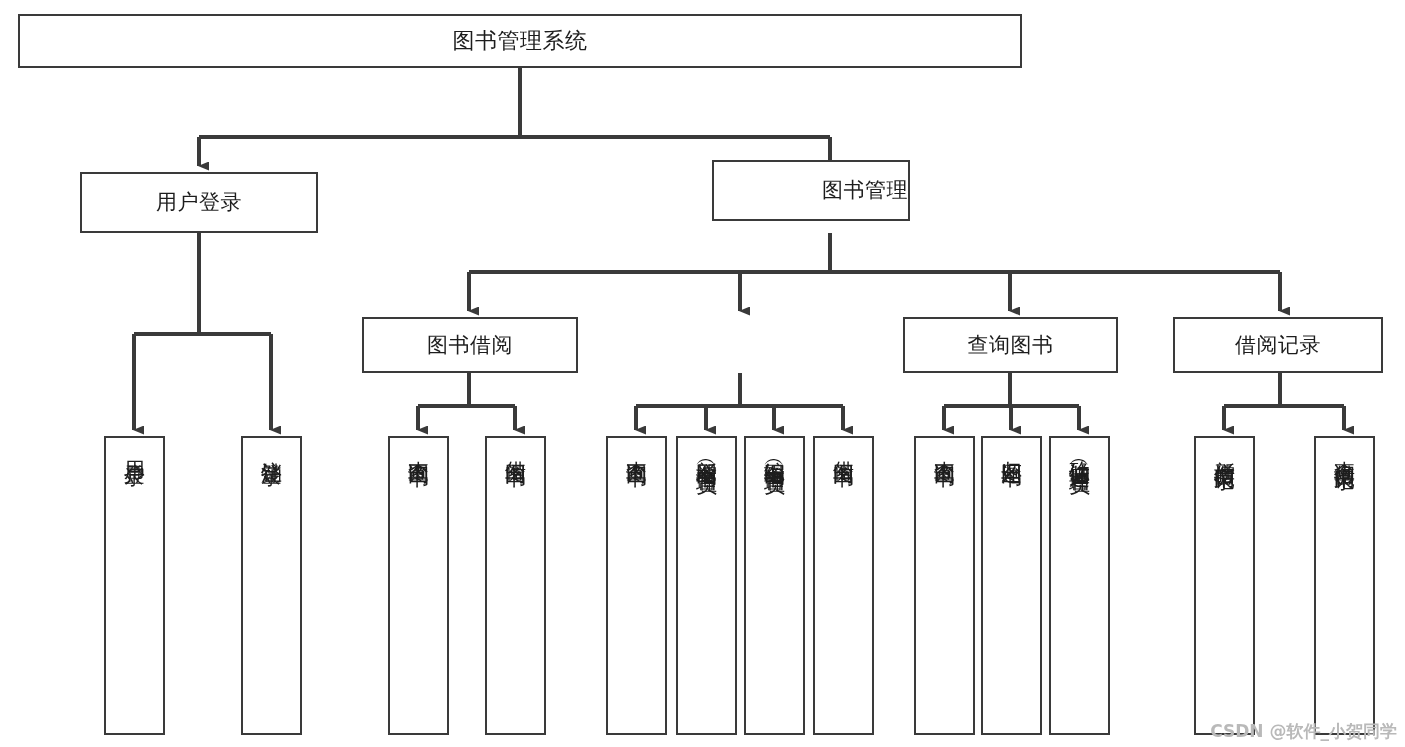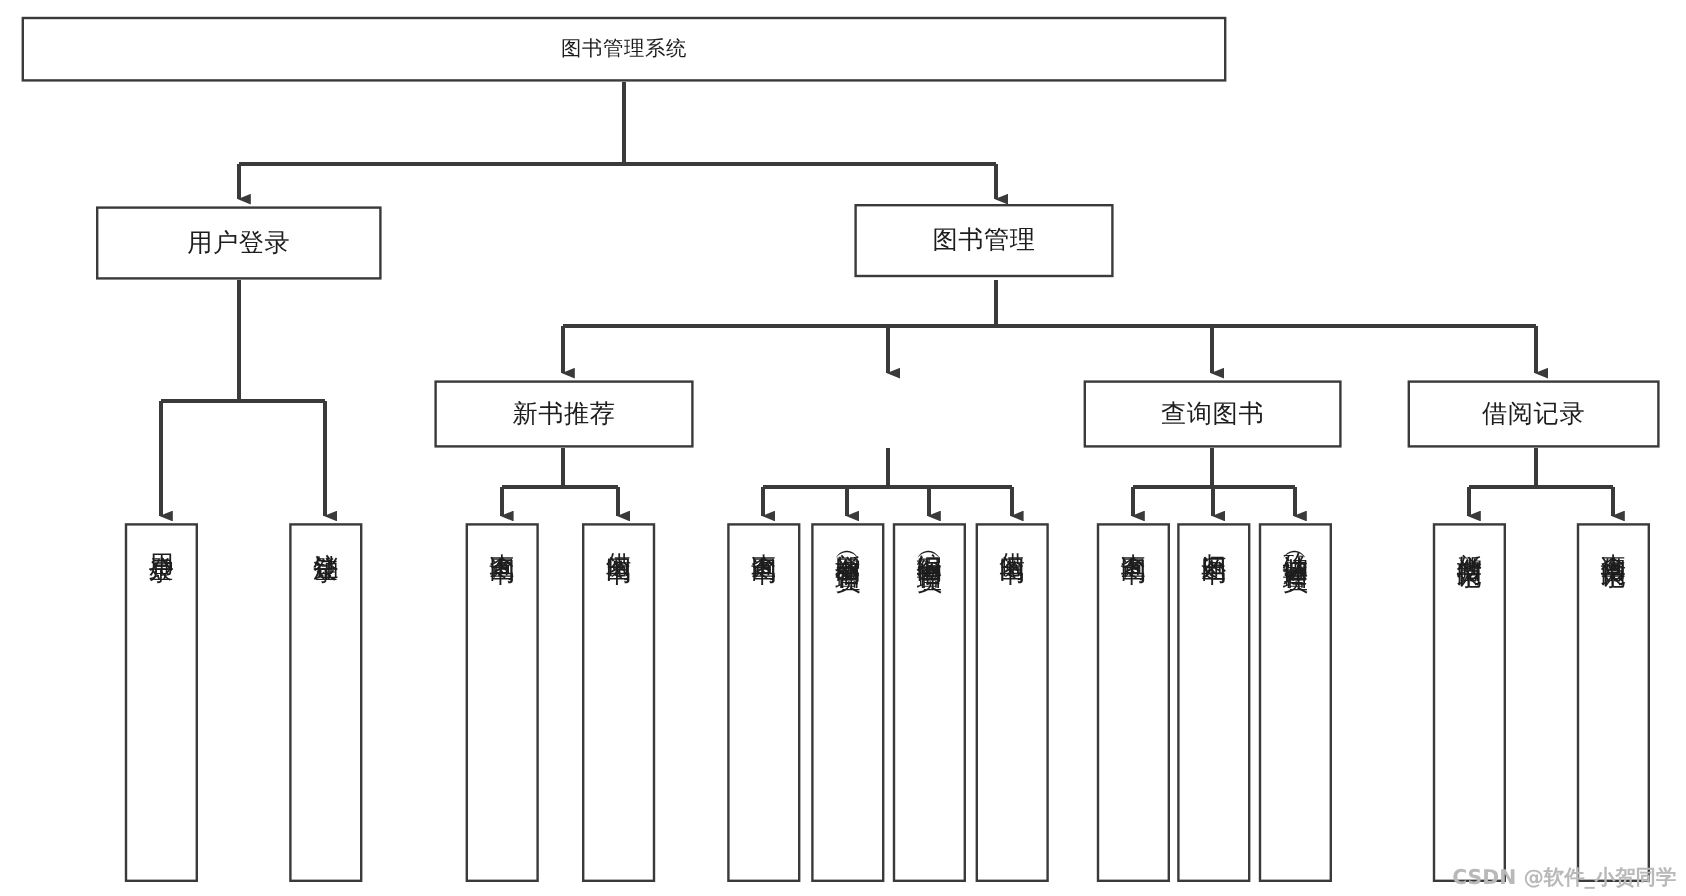--- a/index.html
+++ b/index.html
@@ -41,21 +41,21 @@
     text-align: center;
     line-height: 1.18;
     letter-spacing: 0.5px;
     white-space: nowrap;
   }
   
   .node.horiz .node-label {
     font-size: 21px;
   }
   .node.root .node-label {
-    font-size: 17px;
+    font-size: 22px;
   }
   
   .node.vert {
     align-items: flex-start;
     justify-content: center;
     padding-top: 6px;
   }
   .node.vert .node-label {
     writing-mode: vertical-rl;
     text-orientation: upright;
@@ -130,26 +130,26 @@
     </g>
   </svg>
 
   <div class="node horiz root" style="left:18px; top:14px; width:1004px; height:54px;">
     <span class="node-label">图书管理系统</span>
   </div>
 
   <div class="node horiz" style="left:80px; top:172px; width:238px; height:61px;">
     <span class="node-label">用户登录</span>
   </div>
-  <div class="node horiz" style="left:712px; top:170px; width:216px; height:61px;">
+  <div class="node horiz" style="left:712px; top:160px; width:198px; height:61px;justify-content:flex-end;">
     <span class="node-label">图书管理</span>
   </div>
 
   <div class="node horiz" style="left:362px; top:317px; width:216px; height:56px;">
-    <span class="node-label">新书推荐</span>
+    <span class="node-label">图书借阅</span>
   </div>
   <div class="node horiz" style="left:903px; top:317px; width:215px; height:56px;">
     <span class="node-label">查询图书</span>
   </div>
   <div class="node horiz" style="left:1173px; top:317px; width:210px; height:56px;">
     <span class="node-label">借阅记录</span>
   </div>
 
   <div class="node vert" style="left:104px; top:436px; width:61px; height:299px;">
     <span class="node-label">用户登录</span>

